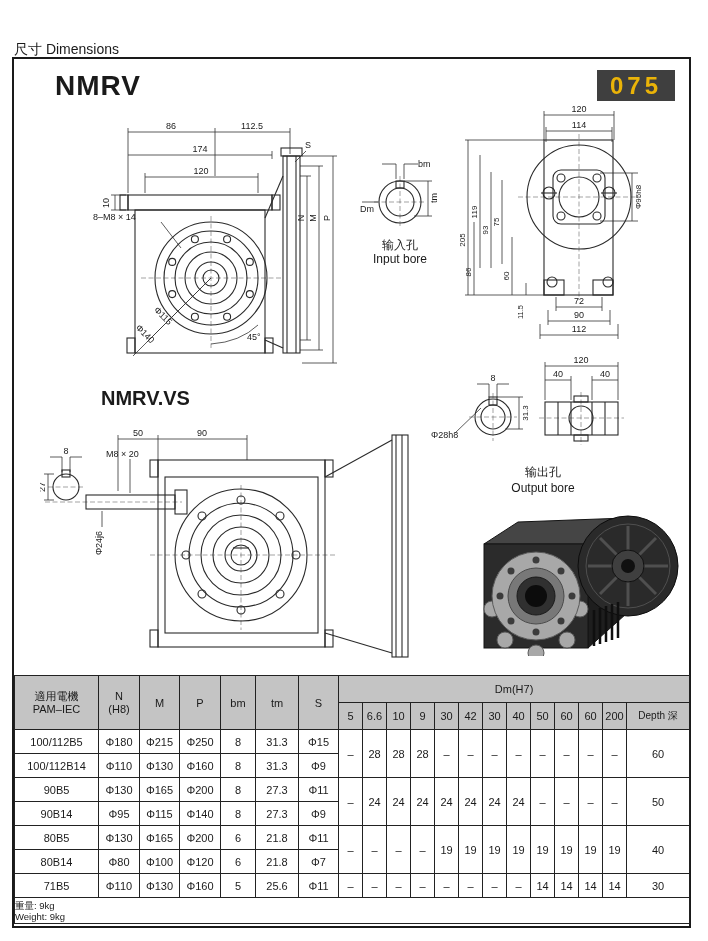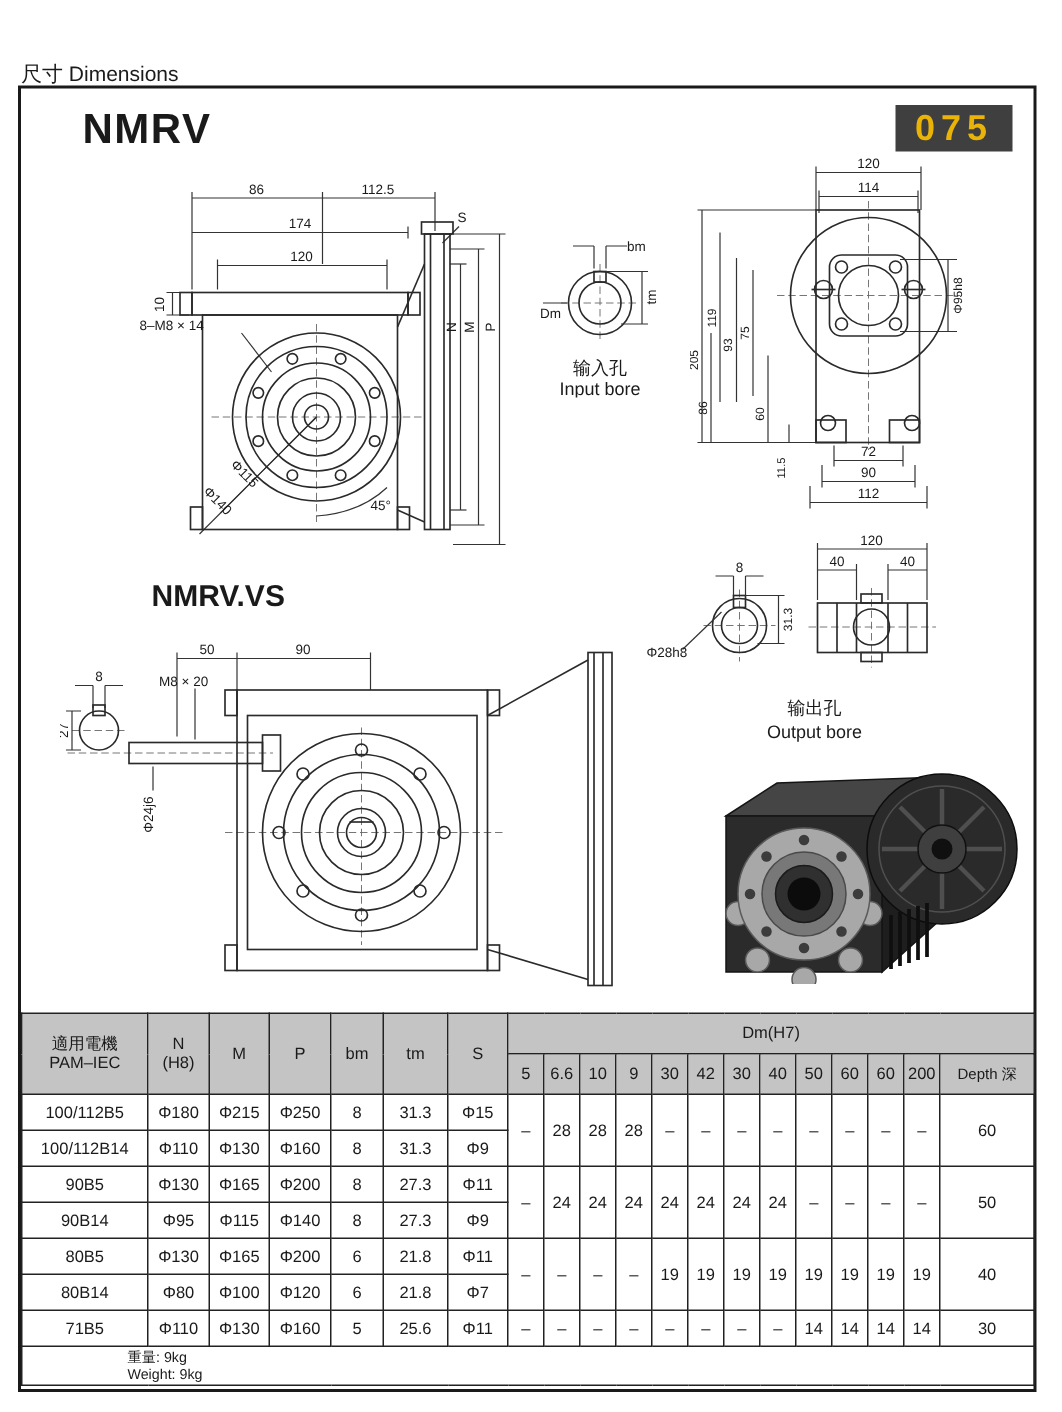--- a/index.html
+++ b/index.html
@@ -20,21 +20,21 @@
   .hw rect,.hw circle,.hw line,.hw path{stroke:#2a2a2a;stroke-width:1.1;fill:none;}
   .cl line{stroke:#666;stroke-width:0.6;stroke-dasharray:5 2.5;}
   table.spec{border-collapse:collapse;table-layout:fixed;width:675px;text-align:center;}
   table.spec th,table.spec td{border:1px solid #222;padding:0;overflow:hidden;font-size:11px;}
   table.spec thead th{background:#c4c4c4;font-weight:normal;}
   tr.h{height:27px;}
   tr.h2{height:27px;}
   tr.d{height:24px;}
   tr.nrow{height:26px;}
   td.note{text-align:left;}
-  td.note div{font-size:9.5px;line-height:11px;padding-left:70px;}
+  td.note div{font-size:9.5px;line-height:11px;}
   .hdr2 div{line-height:13px;font-size:11px;}
 </style>
 </head>
 <body>
 
 <div class="page-title">尺寸 Dimensions</div>
 
 <div class="frame">
   <div class="draw-area">
 

